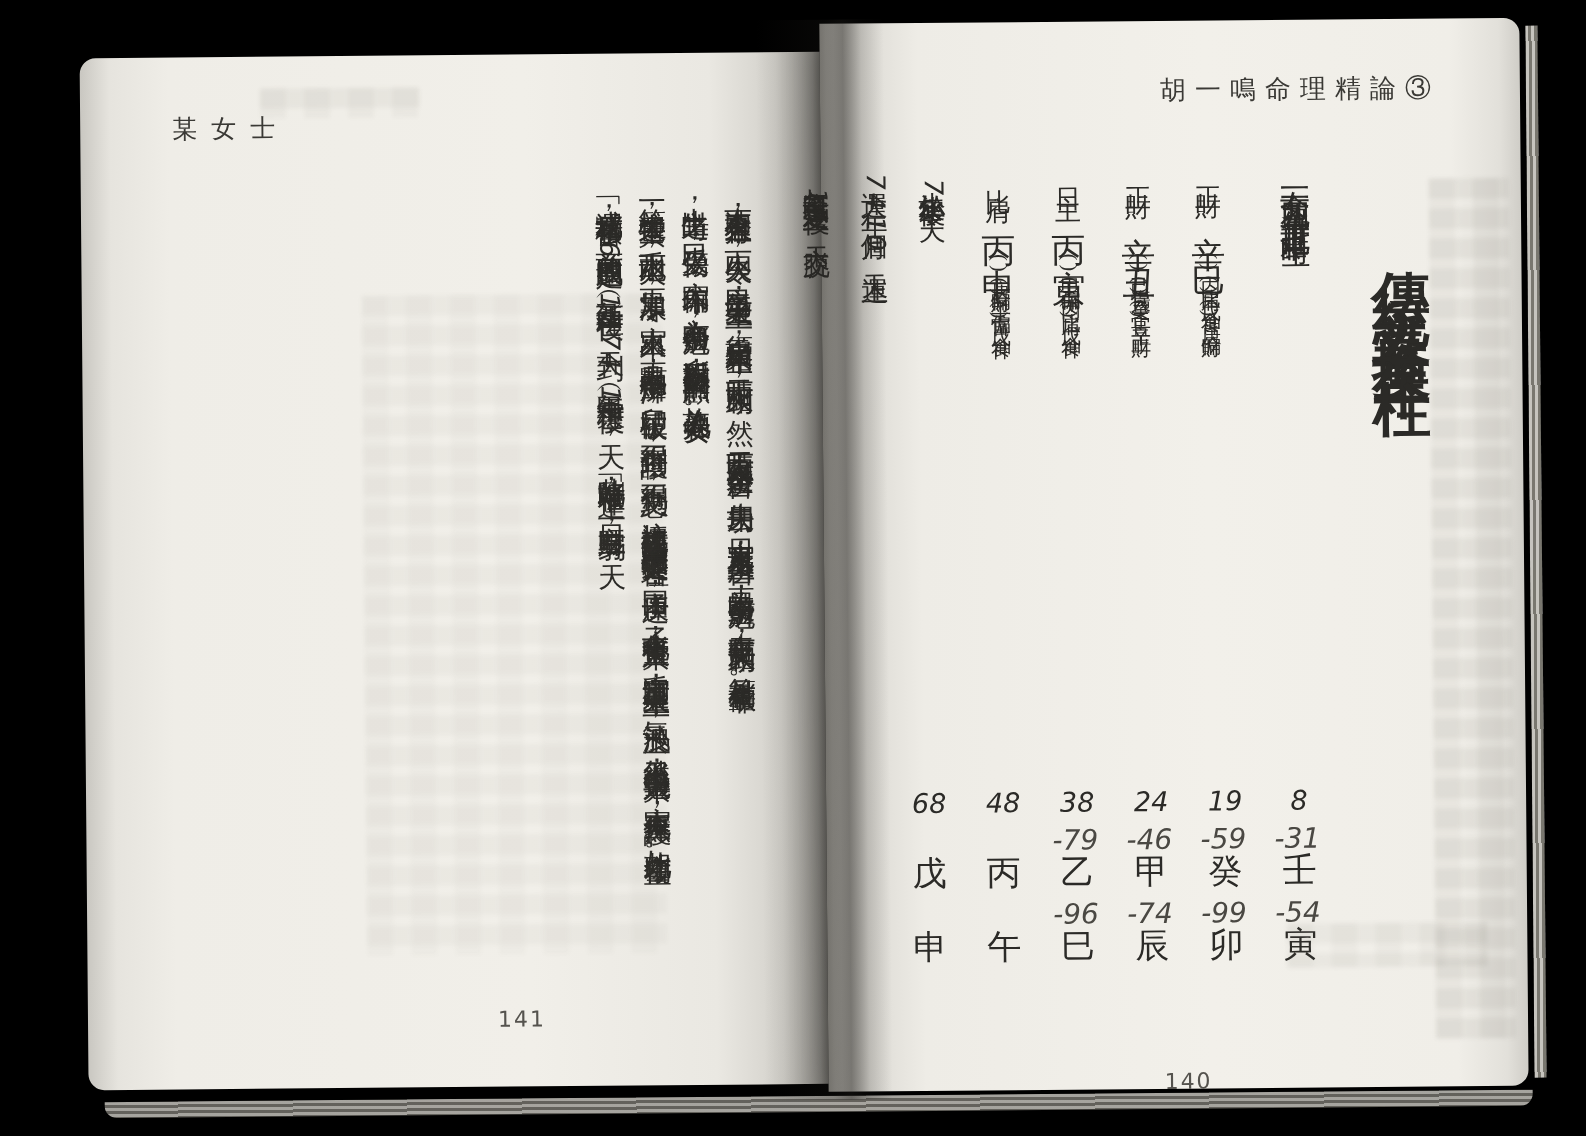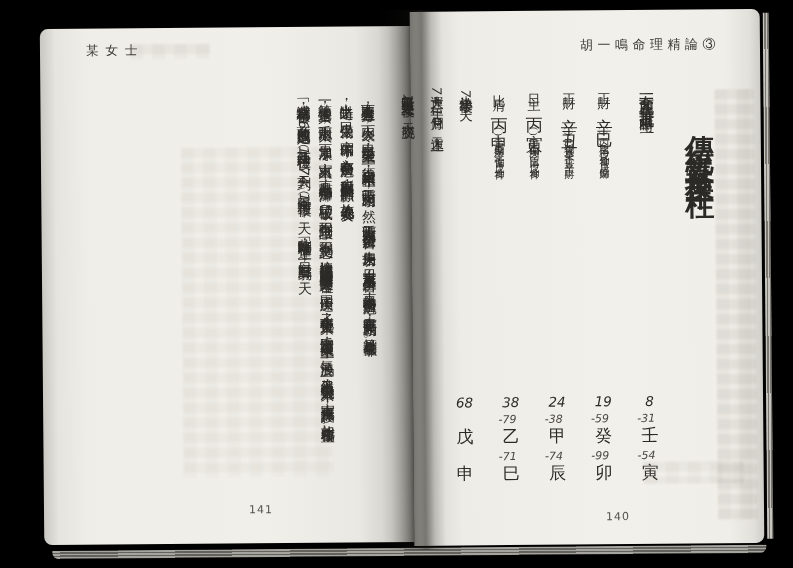--- a/index.html
+++ b/index.html
@@ -37,21 +37,21 @@
   .edge-bottom{
     position:absolute;left:10px;right:2px;bottom:-6px;height:8px;z-index:0;
     background:repeating-linear-gradient(180deg,#b8b6b0 0 1.5px,#6e6c66 1.5px 3px);
     border-radius:0 0 6px 6px;opacity:.9;
   }
   .edge-right{
     position:absolute;right:-5px;top:6px;width:6px;height:526px;z-index:0;
     background:repeating-linear-gradient(90deg,#c6c4be 0 1.5px,#79776f 1.5px 3px);
   }
   
-  .lp-header{position:absolute;left:46px;top:14px;font-size:12.5px;letter-spacing:7px;color:#3a3935;}
+  .lp-header{position:absolute;left:46px;top:28px;font-size:12.5px;letter-spacing:7px;color:#3a3935;}
   .rp-header{position:absolute;right:40px;top:26px;font-size:13px;letter-spacing:4.5px;color:#3a3935;}
   
   .lp-text{
     position:absolute;left:46px;top:52px;width:292px;height:450px;
     writing-mode:vertical-rl;text-orientation:mixed;
     font-size:14px;letter-spacing:0.9px;line-height:21.5px;color:var(--ink);
   }
   .lp-text p{margin:0;text-indent:1em;}
   .num{font-family:"DejaVu Sans",sans-serif;font-style:italic;font-size:0.95em;}
   
@@ -71,27 +71,27 @@
   .p-hidden{font-size:10px;margin-inline-start:6px;letter-spacing:1px;}
   .note-col{font-size:13.5px;letter-spacing:1px;margin-block-end:7px;line-height:22px;}
   #pillars,#notes{display:contents;}
   
   .luck{
     position:absolute;left:38px;top:383px;width:212px;height:106px;
     display:flex;justify-content:space-between;color:var(--ink);
   }
   .luck-col{width:27px;display:flex;flex-direction:column;align-items:center;}
   .l-age{font-family:"DejaVu Sans",sans-serif;font-style:italic;font-size:13.5px;height:19px;}
-  .l-sub{font-family:"DejaVu Sans",sans-serif;font-style:italic;font-size:11px;height:12px;align-self:flex-start;padding-left:1px;color:#4a4843;}
+  .l-sub{font-family:"DejaVu Sans",sans-serif;font-style:italic;font-size:14px;height:12px;align-self:flex-start;padding-left:1px;color:#4a4843;}
   .l-stem{font-size:17px;height:25px;}
   .l-branch{font-size:17px;height:22px;}
   
   .pageno{position:absolute;font-family:"DejaVu Sans",sans-serif;font-size:11px;color:#55534e;letter-spacing:1px;}
   .pageno-left{left:189px;top:476px;margin-left:16px;}
-  .pageno-right{left:168px;top:500px;margin-left:24px;}
+  .pageno-right{left:168px;top:524px;}
   
   .ghost{
     position:absolute;pointer-events:none;filter:blur(1px);
     background:
       repeating-linear-gradient(180deg,rgba(95,90,80,.13) 0 10px,rgba(95,90,80,0) 10px 15px),
       repeating-linear-gradient(90deg,rgba(95,90,80,.10) 0 13px,rgba(95,90,80,0) 13px 22px);
   }
   .g-r1{right:6px;top:80px;width:40px;height:430px;opacity:.55;}
   .g-r2{left:230px;top:452px;width:100px;height:22px;opacity:.4;}
   .g-l1{left:140px;top:120px;width:150px;height:330px;opacity:.3;}
@@ -127,29 +127,36 @@
 
     <div class="luck" id="luck">
         <div class="luck-col">
           <span class="l-age">68</span>
           <span class="l-sub"></span>
           <span class="l-stem">戊</span>
           <span class="l-sub"></span>
           <span class="l-branch">申</span>
         </div>
         <div class="luck-col">
+          <span class="l-age">48</span>
+          <span class="l-sub"></span>
+          <span class="l-stem">丙</span>
+          <span class="l-sub"></span>
+          <span class="l-branch">午</span>
+        </div>
+        <div class="luck-col">
           <span class="l-age">38</span>
           <span class="l-sub">-79</span>
           <span class="l-stem">乙</span>
-          <span class="l-sub">-71</span>
+          <span class="l-sub">-96</span>
           <span class="l-branch">巳</span>
         </div>
         <div class="luck-col">
           <span class="l-age">24</span>
-          <span class="l-sub">-38</span>
+          <span class="l-sub">-46</span>
           <span class="l-stem">甲</span>
           <span class="l-sub">-74</span>
           <span class="l-branch">辰</span>
         </div>
         <div class="luck-col">
           <span class="l-age">19</span>
           <span class="l-sub">-59</span>
           <span class="l-stem">癸</span>
           <span class="l-sub">-99</span>
           <span class="l-branch">卯</span>

